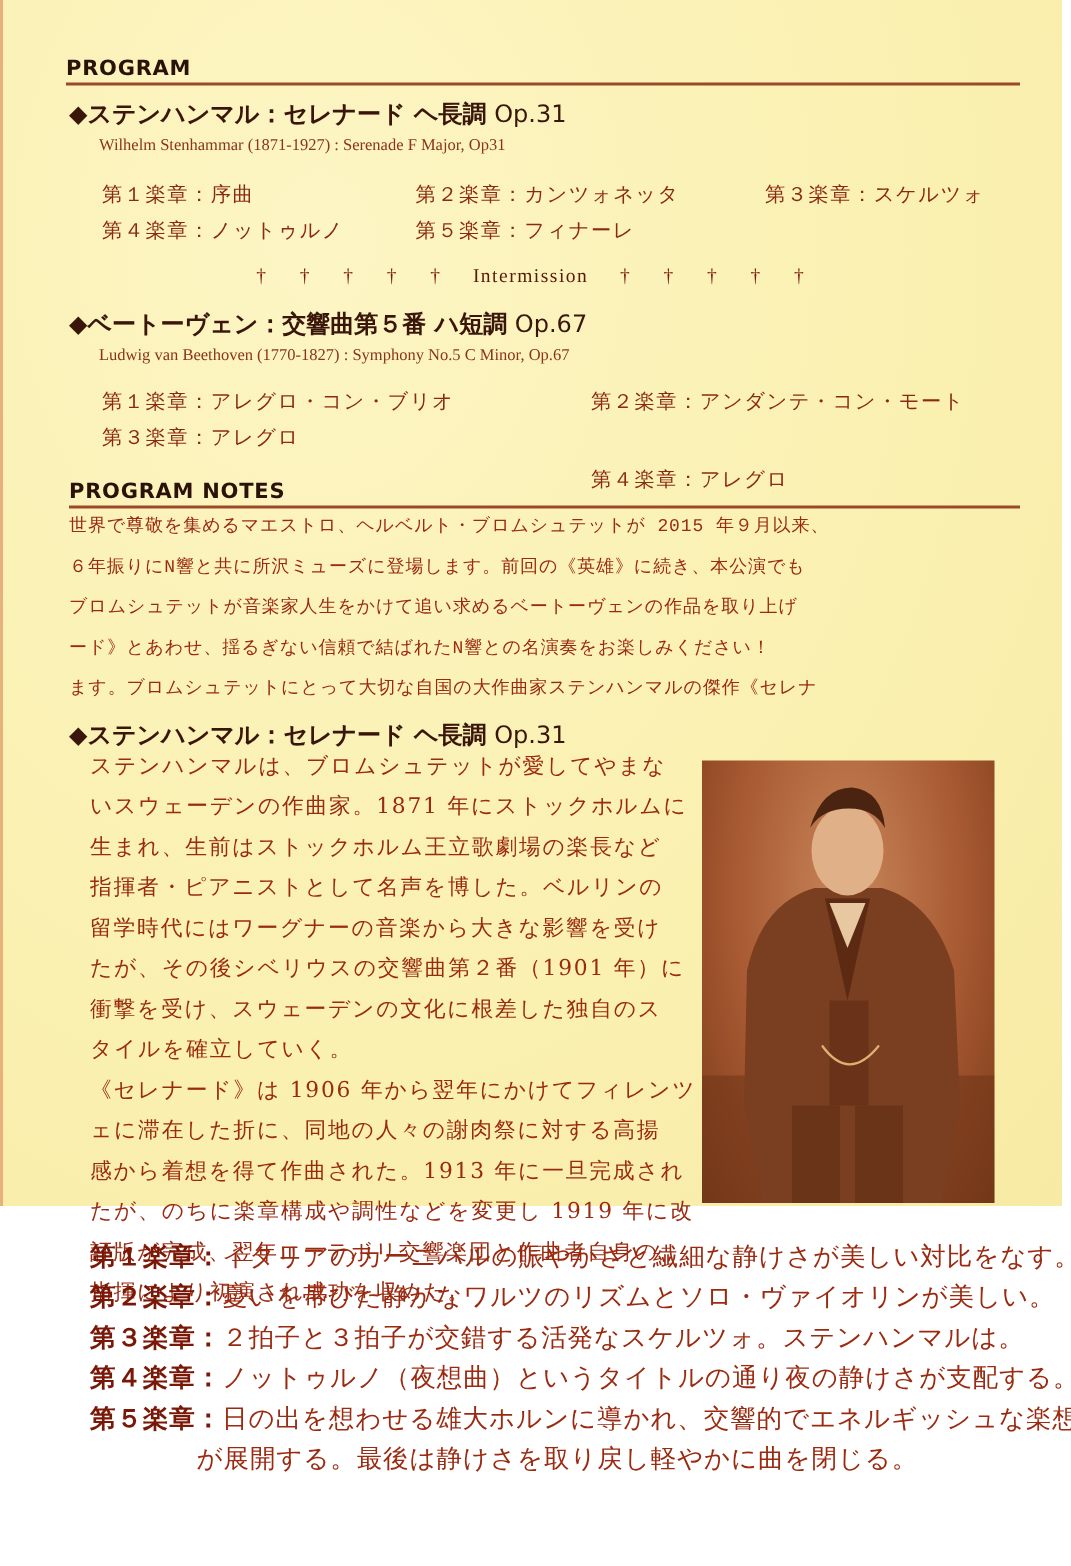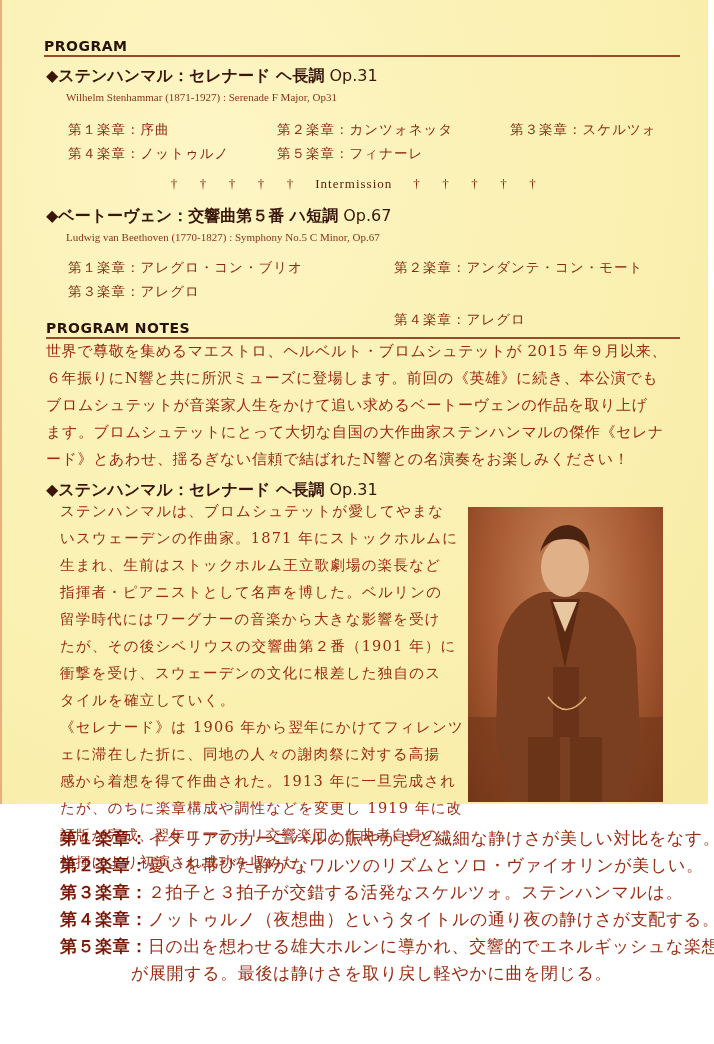--- a/index.html
+++ b/index.html
@@ -24,21 +24,21 @@
     .work-title {
       font-family: "DejaVu Sans", sans-serif; font-size: 16px; color: #3a160a;
     }
     .work-title .jp { font-weight: bold; }
     .work-sub {
       font-family: "Liberation Serif", serif; font-size: 11px; color: #8a3418;
     }
     .mv { font-size: 13.5px; color: #8a2a12; letter-spacing: 1px; }
     .intermission { font-family: "Liberation Serif", serif; font-size: 13px; color: #5a1a0a; letter-spacing: 1px; }
     .dagger { display: inline-block; width: 29px; text-align: center; color: #7a1a0a; }
-    .para { font-size: 15px; color: #9a2a10; letter-spacing: 0.6px; line-height: 27px; }
+    .para { font-size: 12px; color: #9a2a10; letter-spacing: 0.6px; line-height: 27px; font-family: Liberation Mono, monospace; }
     .para .line { display: block; white-space: nowrap; }
     .bio { font-size: 14.5px; color: #9a2a10; letter-spacing: 1.2px; line-height: 27px; }
     .bio .line { display: block; white-space: nowrap; }
     .note-label { font-weight: bold; color: #7a1808; }
     .notes { font-size: 17px; color: #9a2a10; letter-spacing: 0.6px; line-height: 27px; }
     .photo {
       position: absolute; left: 466px; top: 507px; width: 195px; height: 295px;
       background: radial-gradient(ellipse at 50% 30%, #c9865a 0%, #a85a32 55%, #7a3a1a 100%);
       overflow: hidden;
     }
@@ -81,22 +81,22 @@
   <div class="abs mv" style="left:66px; top:283px;">第３楽章：アレグロ</div>
   <div class="abs mv" style="left:392px; top:283px;margin-top:28px;">第４楽章：アレグロ</div>
 
   <div class="abs section-head" style="left:44px; top:320px;">PROGRAM  NOTES</div>
   <div class="rule" style="left:44px; top:337px; width:634px;"></div>
 
   <div class="abs para" style="left:44px; top:338px;">
     <span class="line">世界で尊敬を集めるマエストロ、ヘルベルト・ブロムシュテットが 2015 年９月以来、</span>
     <span class="line">６年振りにN響と共に所沢ミューズに登場します。前回の《英雄》に続き、本公演でも</span>
     <span class="line">ブロムシュテットが音楽家人生をかけて追い求めるベートーヴェンの作品を取り上げ</span>
+    <span class="line">ード》とあわせ、揺るぎない信頼で結ばれたN響との名演奏をお楽しみください！</span>
     <span class="line">ます。ブロムシュテットにとって大切な自国の大作曲家ステンハンマルの傑作《セレナ</span>
-    <span class="line">ード》とあわせ、揺るぎない信頼で結ばれたN響との名演奏をお楽しみください！</span>
   </div>
 
   <div class="abs work-title" style="left:44px; top:480px;">
     <span>◆</span><span class="jp">ステンハンマル：セレナード ヘ長調</span>
     <span>Op.31</span>
   </div>
 
   <div class="abs bio" style="left:58px; top:498px;">
     <span class="line">ステンハンマルは、ブロムシュテットが愛してやまな</span>
     <span class="line">いスウェーデンの作曲家。1871 年にストックホルムに</span>

